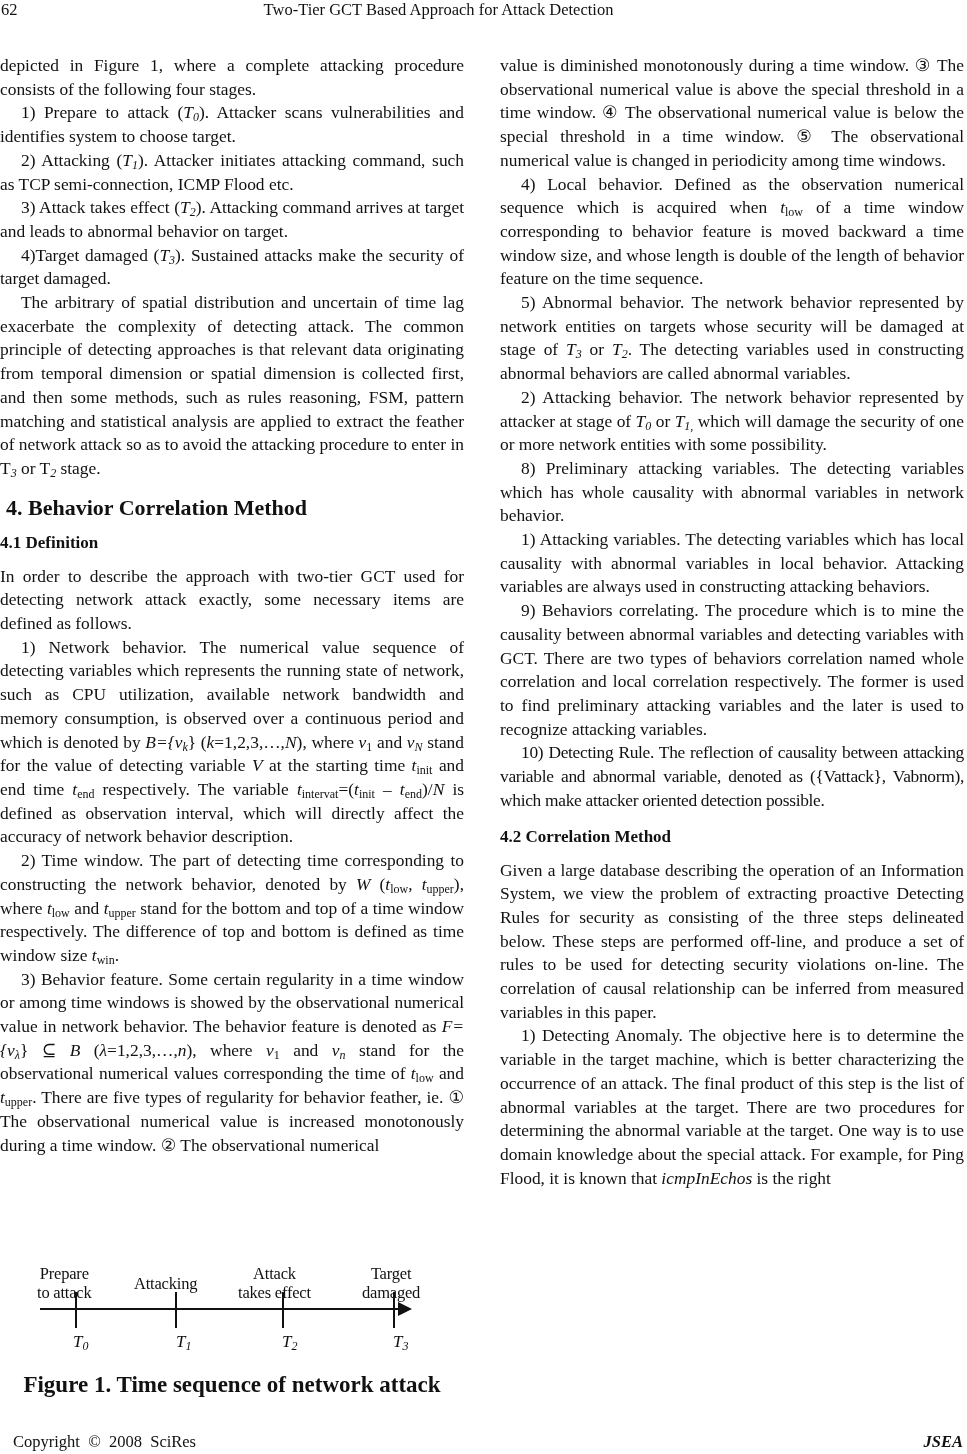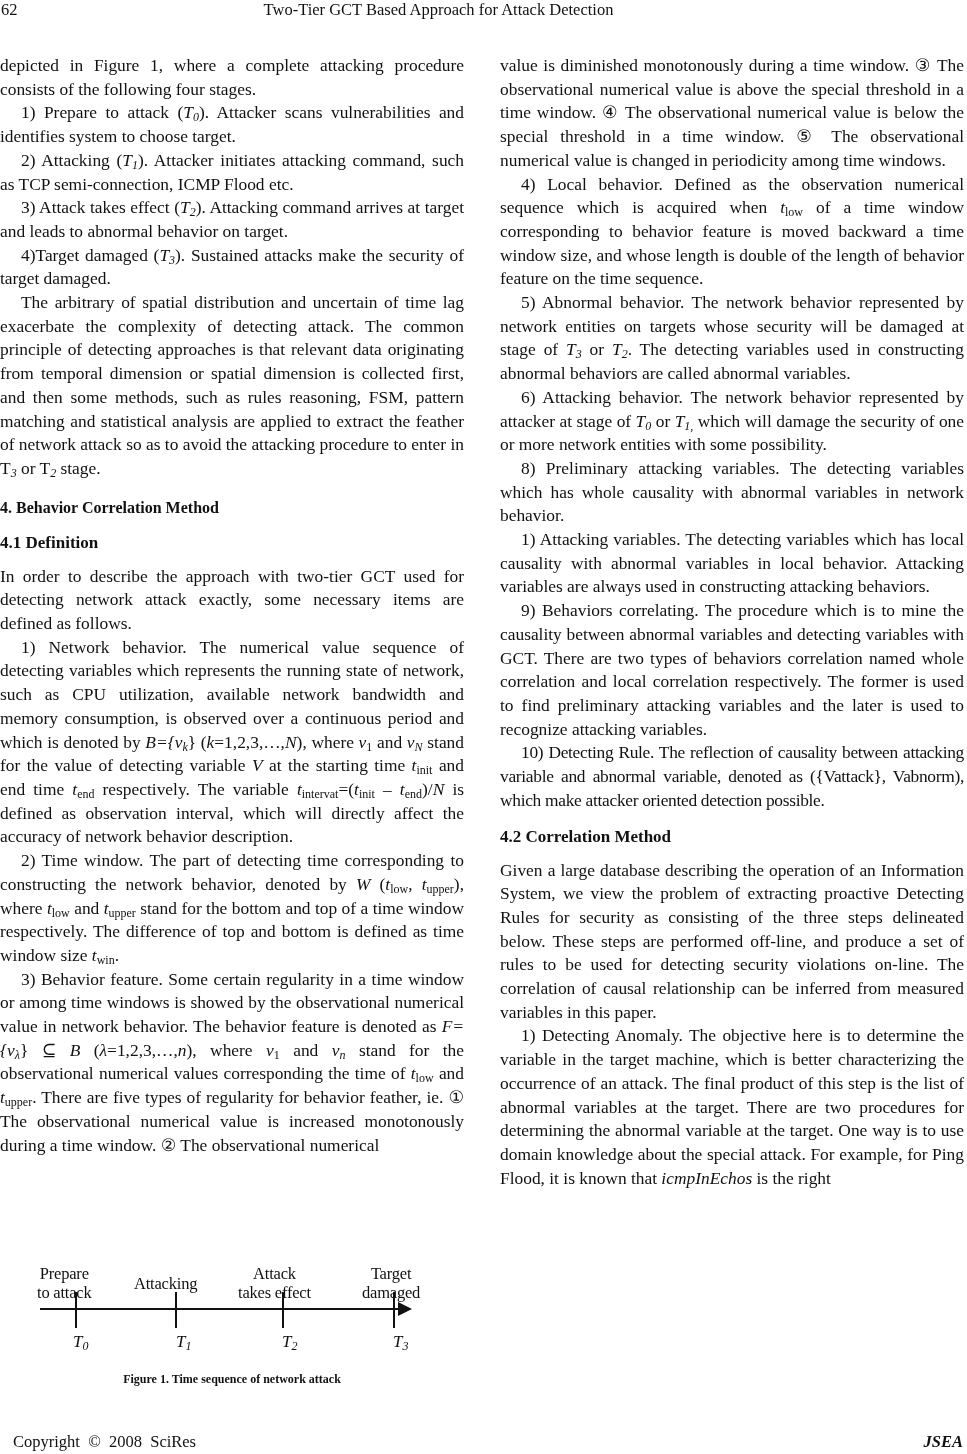--- a/index.html
+++ b/index.html
@@ -9,27 +9,27 @@
   }
   .hdr { position: absolute; top: 0; left: 0; width: 877px; height: 22px; font-size: 16.5px; }
   .hdr .pg { position: absolute; left: 1px; top: 0; }
   .hdr .title { position: absolute; left: 0; right: 0; top: 0; text-align: center; }
   .col { position: absolute; top: 54px; width: 464px; font-size: 17.4px; line-height: 23.7px; }
   .col.left { left: 0; }
   .col.right { left: 500px; }
   p { margin: 0; text-align: justify; }
   p.ind { text-indent: 21px; }
   .sec { font-family: "Liberation Serif", serif; font-weight: bold; margin: 0; }
-  h2.sec { font-size: 16px; line-height: 26px; margin-top: 14px; margin-bottom: 10px; }
+  h2.sec { font-size: 22px; line-height: 26px; margin-top: 14px; margin-bottom: 10px; padding-left: 6px; }
   h3.sec { font-size: 17px; line-height: 24px; margin-top: 0; margin-bottom: 10px; }
   h3.sec.gap { margin-top: 12px; }
   i { font-style: italic; }
   sub { font-size: 12px; vertical-align: -3px; line-height: 0; }
   .figure { position: absolute; left: 20px; top: 1262px; width: 420px; height: 120px; }
-  .figcap { position: absolute; left: 0; width: 464px; top: 1372px; text-align: center; font-weight: bold; font-size: 12px; }
+  .figcap { position: absolute; left: 0; width: 464px; top: 1372px; text-align: center; font-weight: bold; font-size: 23px; }
   .fig-label { position: absolute; font-size: 16.5px; line-height: 19px; text-align: center; white-space: nowrap; letter-spacing: -0.2px; }
   .fig-t { position: absolute; font-size: 17px; font-style: italic; margin-left: 8px; }
   .fig-t sub { font-size: 12px; }
   .axis { position: absolute; left: 20px; top: 46px; width: 360px; height: 2px; background: #111; }
   .arrow { position: absolute; left: 378px; top: 40px; width: 0; height: 0; border-top: 7px solid transparent; border-bottom: 7px solid transparent; border-left: 14px solid #111; }
   .tick { position: absolute; top: 30px; width: 2px; height: 36px; background: #111; }
   .footer { position: absolute; top: 1432px; left: 0; width: 967px; font-size: 16.5px; }
   .footer .cp { position: absolute; left: 1px; padding-left: 12px; }
   .footer .j { position: absolute; right: 4px; font-weight: bold; font-style: italic; }
 </style>
@@ -94,21 +94,21 @@
 </div>
 <div class="figcap">Figure 1. Time sequence of network attack</div>
 
 <div class="col right">
   <p>value is diminished monotonously during a time window. ③ The observational numerical value is above the special threshold in a time window. ④ The observational numerical value is below the special threshold in a time window. ⑤ The observational numerical value is changed in periodicity among time windows.</p>
 
   <p class="ind"><span>4) Local behavior. Defined as the observation numerical sequence which is acquired when </span><i>t</i><sub>low</sub><span> of a time window corresponding to behavior feature is moved backward a time window size, and whose length is double of the length of behavior feature on the time sequence.</span></p>
 
   <p class="ind"><span>5) Abnormal behavior. The network behavior represented by network entities on targets whose security will be damaged at stage of </span><i>T</i><sub><i>3</i></sub><span> or </span><i>T</i><sub><i>2</i></sub><span>. The detecting variables used in constructing abnormal behaviors are called abnormal variables.</span></p>
 
-  <p class="ind"><span>6) Attacking behavior. The network behavior represented by attacker at stage of </span><i>T</i><sub><i>0</i></sub><span> or </span><i>T</i><sub><i>1,</i></sub><span> which will damage the security of one or more network entities with some possibility.</span></p>
+  <p class="ind"><span>2) Attacking behavior. The network behavior represented by attacker at stage of </span><i>T</i><sub><i>0</i></sub><span> or </span><i>T</i><sub><i>1,</i></sub><span> which will damage the security of one or more network entities with some possibility.</span></p>
 
   <p class="ind">8) Preliminary attacking variables. The detecting variables which has whole causality with abnormal variables in network behavior.</p>
   <p class="ind">1) Attacking variables. The detecting variables which has local causality with abnormal variables in local behavior. Attacking variables are always used in constructing attacking behaviors.</p>
   <p class="ind">9) Behaviors correlating. The procedure which is to mine the causality between abnormal variables and detecting variables with GCT. There are two types of behaviors correlation named whole correlation and local correlation respectively. The former is used to find preliminary attacking variables and the later is used to recognize attacking variables.</p>
   <p class="ind" style="letter-spacing:-0.3px;">10) Detecting Rule. The reflection of causality between attacking variable and abnormal variable, denoted as ({Vattack}, Vabnorm), which make attacker oriented detection possible.</p>
 
   <h3 class="sec gap">4.2 Correlation Method</h3>
 
   <p>Given a large database describing the operation of an Information System, we view the problem of extracting proactive Detecting Rules for security as consisting of the three steps delineated below. These steps are performed off-line, and produce a set of rules to be used for detecting security violations on-line. The correlation of causal relationship can be inferred from measured variables in this paper.</p>
 

